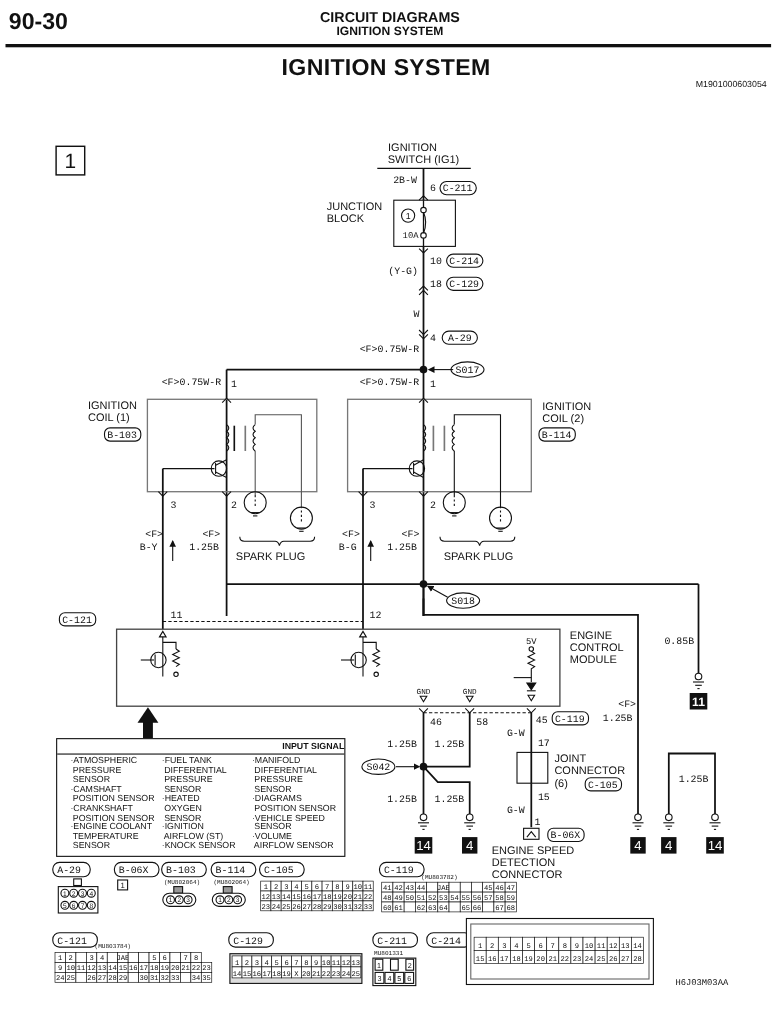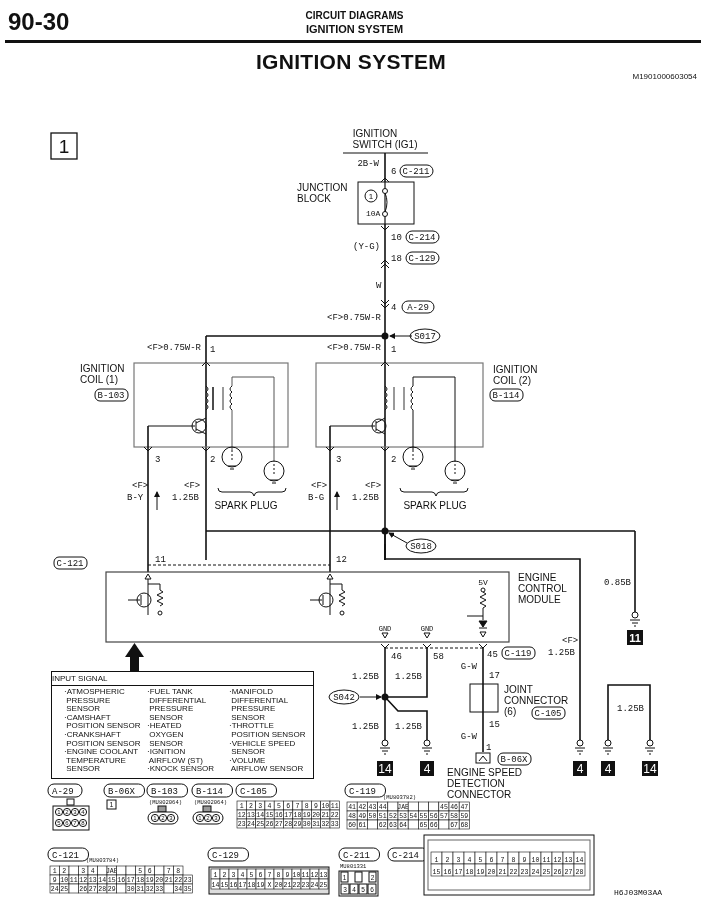--- a/index.html
+++ b/index.html
@@ -1,28 +1,28 @@
 <!DOCTYPE html>
 <html><head>
 <meta charset="utf-8">
 <style>
   html,body{margin:0;padding:0;background:#fff;}
   body{width:709px;height:921px;position:relative;overflow:hidden;font-family:"Liberation Sans",sans-serif;color:#111;}
   .abs{position:absolute;}
-  #page-num{left:8px;top:8px;font-size:24px;font-weight:bold;}
-  #hdr-title{left:0;width:709px;top:9px;text-align:center;font-size:10px;font-weight:bold;line-height:13px;}
+  #page-num{left:8px;top:8px;font-size:21px;font-weight:bold;}
+  #hdr-title{left:0;width:709px;top:9px;text-align:center;font-size:13px;font-weight:bold;line-height:13px;}
   #hdr-sub{left:0;width:709px;top:24px;text-align:center;font-size:11px;line-height:11px;font-weight:bold;}
   #hdr-rule{left:5px;top:40px;width:696px;height:3px;background:#111;}
   #main-title{left:0;width:702px;top:50px;text-align:center;font-size:21px;font-weight:bold;letter-spacing:0.3px;}
   #doc-id{right:12px;top:72px;font-size:8px;}
   svg{position:absolute;left:0;top:0;}
   svg text{font-family:"Liberation Sans",sans-serif;fill:#111;}
   .mono{font-family:"Liberation Mono",monospace;}
   #input-box{left:51px;top:671px;width:263px;height:108px;border:1px solid #111;box-sizing:border-box;}
-  #input-head{height:13px;border-bottom:1px solid #111;text-align:left;font-size:8px;line-height:13px;}
+  #input-head{height:13px;border-bottom:1px solid #111;text-align:right;font-size:8px;line-height:13px;font-weight:bold;}
   .in-col{position:absolute;top:16px;font-size:8px;line-height:8.6px;white-space:pre;}
 </style>
 </head>
 <body>
 
 <div id="page-num" class="abs">90-30</div>
 <div id="hdr-title" class="abs">CIRCUIT DIAGRAMS</div>
 <div id="hdr-sub" class="abs">IGNITION SYSTEM</div>
 <div id="hdr-rule" class="abs"></div>
 <div id="main-title" class="abs">IGNITION SYSTEM</div>
@@ -775,19 +775,19 @@
 ·HEATED
  OXYGEN
  SENSOR
 ·IGNITION
  AIRFLOW (ST)
 ·KNOCK SENSOR</div>
   <div class="in-col" style="left:177px">·MANIFOLD
  DIFFERENTIAL
  PRESSURE
  SENSOR
-·THROTTLE
+·DIAGRAMS
  POSITION SENSOR
 ·VEHICLE SPEED
  SENSOR
 ·VOLUME
  AIRFLOW SENSOR</div>
 </div>
 
 </body></html>

